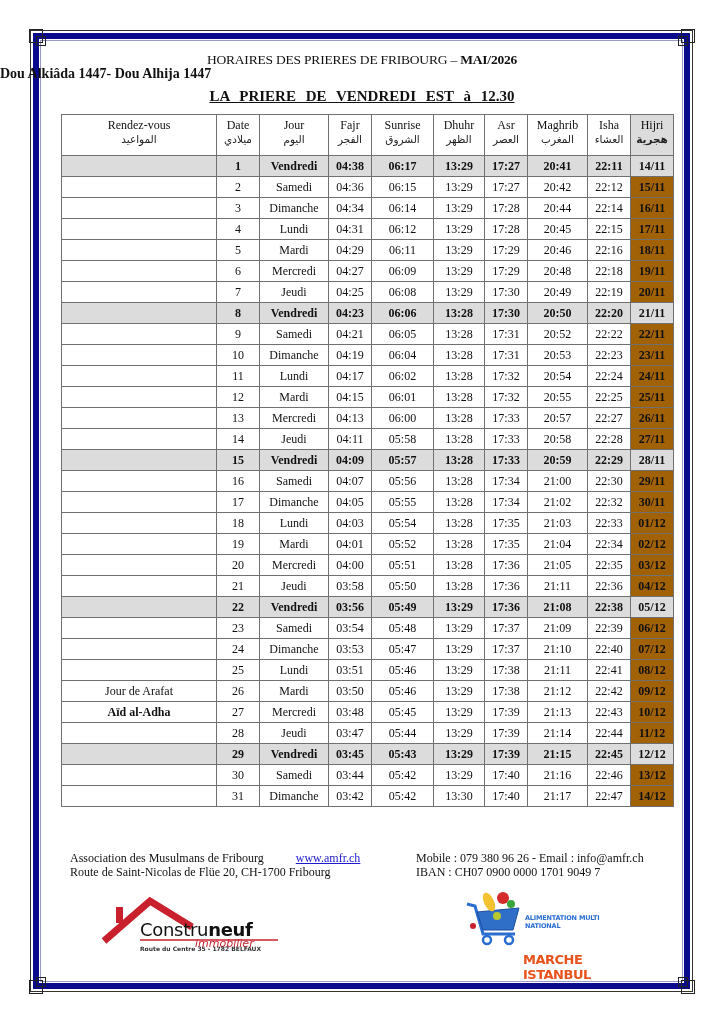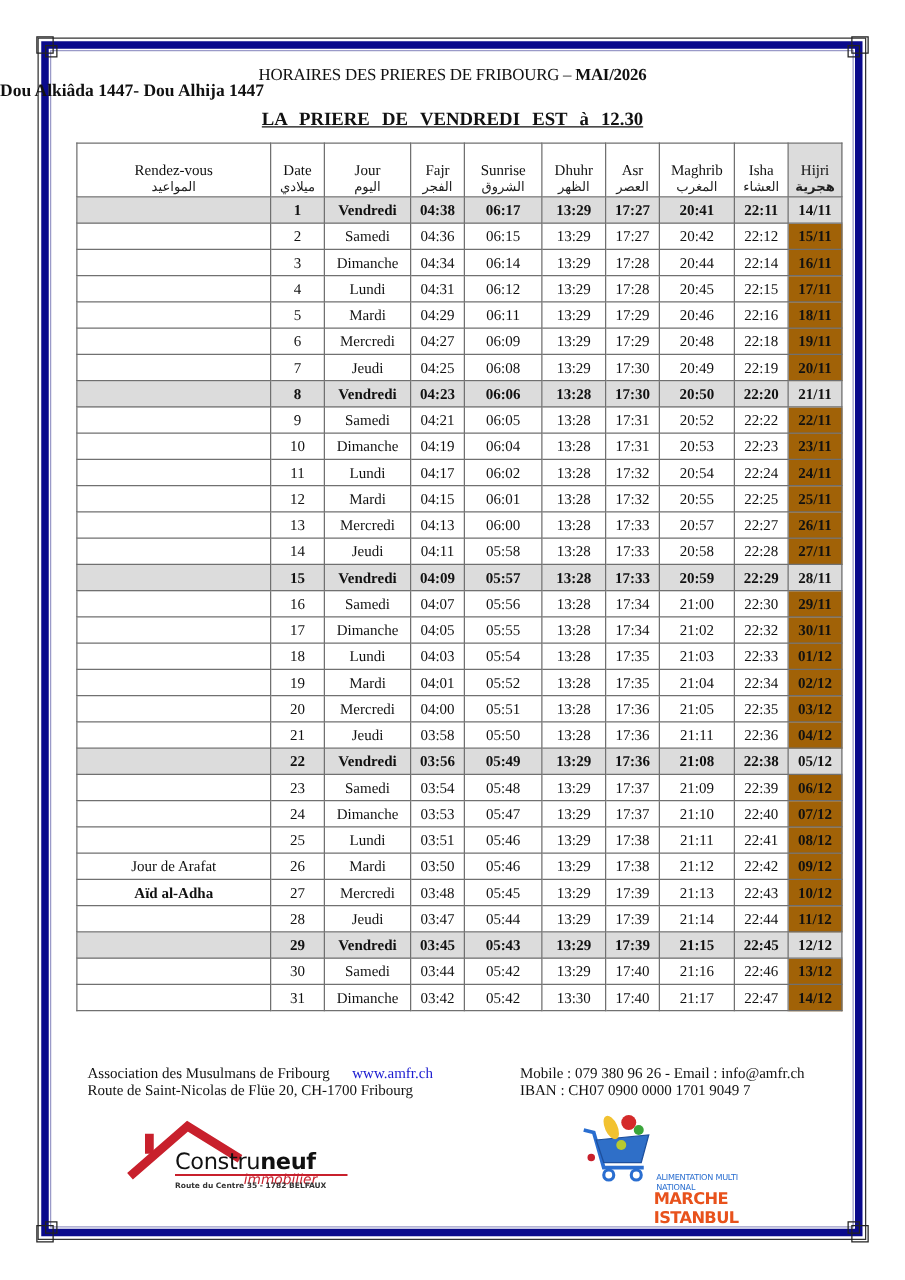--- a/index.html
+++ b/index.html
@@ -24,42 +24,42 @@
   .title2 { position: absolute; left: 0; width: 724px; top: 66px; 
             font-size: 14px; font-weight: bold; }
   .title3 { position: absolute; left: 0; width: 724px; top: 88px; text-align: center;
             font-size: 15px; font-weight: bold; text-decoration: underline; word-spacing: 6px; }
 
   
   table.prayers { position: absolute; left: 61px; top: 114px; border-collapse: collapse;
                   font-size: 12px; }
   table.prayers td, table.prayers th { border: 1px solid #707070; text-align: center;
                   padding: 0; height: 21px; box-sizing: border-box; }
-  table.prayers th { font-weight: normal; height: 41px; vertical-align: top; padding-top: 14px;
+  table.prayers th { font-weight: normal; height: 41px; vertical-align: top; padding-top: 3px;
                      font-size: 12px; line-height: 14px; }
   th .ar { display: block; font-size: 10.5px; font-family: "DejaVu Sans", sans-serif; color: #222; }
   th.hijri { background: #dcdcdc; font-weight: bold; }
   th.hijri .ar { font-weight: bold; }
   td.hijri { background: #a16207; font-weight: bold; }
   tr.friday td { background: #dcdcdc; font-weight: bold; }
   tr.friday td.rdv { font-weight: bold; }
   td.rdv { text-align: center; }
   td.rdv.bold { font-weight: bold; }
   td.jour { text-align: left; padding-left: 5px; }
 
   col.c-rdv { width: 155px; } col.c-date { width: 43px; } col.c-jour { width: 69px; }
   col.c-fajr { width: 43px; } col.c-sun { width: 62px; } col.c-dhuhr { width: 51px; }
   col.c-asr { width: 43px; } col.c-magh { width: 60px; } col.c-isha { width: 43px; }
   col.c-hijri { width: 43px; }
 
   
   .footer { position: absolute; top: 851px; font-size: 12px; line-height: 14px; }
   .footer.left { left: 70px; }
   .footer.right { left: 416px; }
-  .footer a { color: #1a1ad0; margin-left: 18px; }
+  .footer a { color: #1a1ad0; text-decoration: underline; margin-left: 32px; }
 
   
   .logo-construneuf { position: absolute; left: 100px; top: 893px; width: 180px; height: 65px; }
   .logo-marche { position: absolute; left: 463px; top: 890px; width: 160px; height: 60px; }
 </style>
 </head>
 <body>
 
 <div class="frame-outer"></div>
 <div class="frame-blue"></div>
@@ -510,14 +510,14 @@
     <path d="M14,22 L56,18 L50,40 L20,40 Z" fill="#2f6fc8" stroke="#1d4f9c" stroke-width="1"></path>
     <circle cx="24" cy="50" r="4" fill="none" stroke="#2a6ed0" stroke-width="2.5"></circle>
     <circle cx="46" cy="50" r="4" fill="none" stroke="#2a6ed0" stroke-width="2.5"></circle>
     <ellipse cx="26" cy="12" rx="5" ry="10" fill="#f2c230" transform="rotate(-25 26 12)"></ellipse>
     <circle cx="40" cy="8" r="6" fill="#d42a2a"></circle>
     <circle cx="48" cy="14" r="4" fill="#3aa53a"></circle>
     <circle cx="34" cy="26" r="4" fill="#b8c930"></circle>
     <circle cx="10" cy="36" r="3" fill="#c8202c"></circle>
   </svg>
   <div style="position:absolute;left:60px;top:18px;font-family:'DejaVu Sans',sans-serif;font-weight:bold;font-size:13px;color:#e8521c;letter-spacing:-0.5px;margin-top:44px;">MARCHE ISTANBUL</div>
-  <div style="position:absolute;left:62px;top:48px;font-family:'DejaVu Sans',sans-serif;font-size:6.5px;color:#2a6ed0;letter-spacing:-0.2px;">ALIMENTATION MULTI NATIONAL</div>
+  <div style="position:absolute;left:62px;top:24px;font-family:'DejaVu Sans',sans-serif;font-size:6.5px;color:#2a6ed0;letter-spacing:-0.2px;font-weight:bold;">ALIMENTATION MULTI NATIONAL</div>
 </div>
 
 </body></html>

